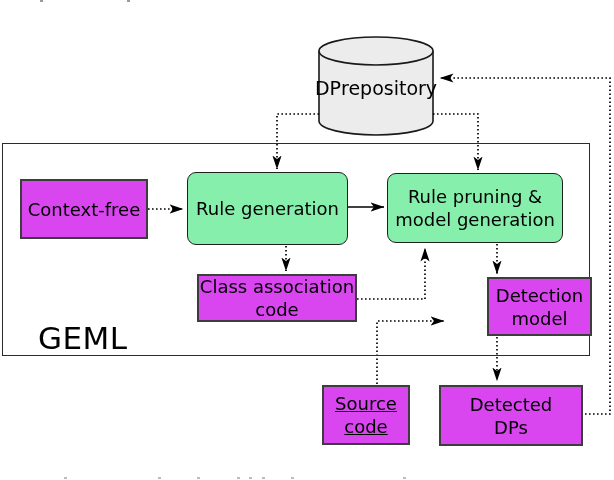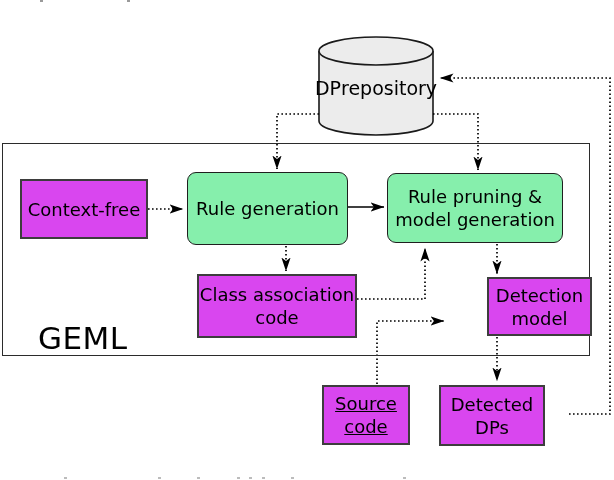--- a/index.html
+++ b/index.html
@@ -116,36 +116,36 @@
 
   <div class="node process" style="left:187px; top:172px; width:161px; height:73px;">
     <span>Rule generation</span>
   </div>
 
   <div class="node process" style="left:387px; top:173px; width:176px; height:70px;">
     <span>Rule pruning &amp;</span>
     <span>model generation</span>
   </div>
 
-  <div class="node" style="left:197px; top:274px; width:160px; height:64px;">
+  <div class="node" style="left:197px; top:274px; width:160px; height:48px;">
     <span>Class association</span>
     <span>code</span>
   </div>
 
   <div class="node" style="left:447px; top:277px; width:105px; height:59px;margin-left:40px;">
     <span>Detection</span>
     <span>model</span>
   </div>
 
   <div class="node" style="left:322px; top:385px; width:88px; height:60px;text-decoration:underline;">
     <span>Source</span>
     <span>code</span>
   </div>
 
-  <div class="node" style="left:439px; top:385px; width:106px; height:61px;">
+  <div class="node" style="left:439px; top:385px; width:144px; height:61px;">
     <span>Detected</span>
     <span>DPs</span>
   </div>
 
   <div class="artifact" style="left:40px; top:0;"></div>
   <div class="artifact" style="left:127px; top:0;"></div>
   <div class="artifact light" style="left:64px;  top:477px;"></div>
   <div class="artifact light" style="left:158px; top:477px;"></div>
   <div class="artifact light" style="left:197px; top:477px;"></div>
   <div class="artifact light" style="left:237px; top:477px;"></div>

